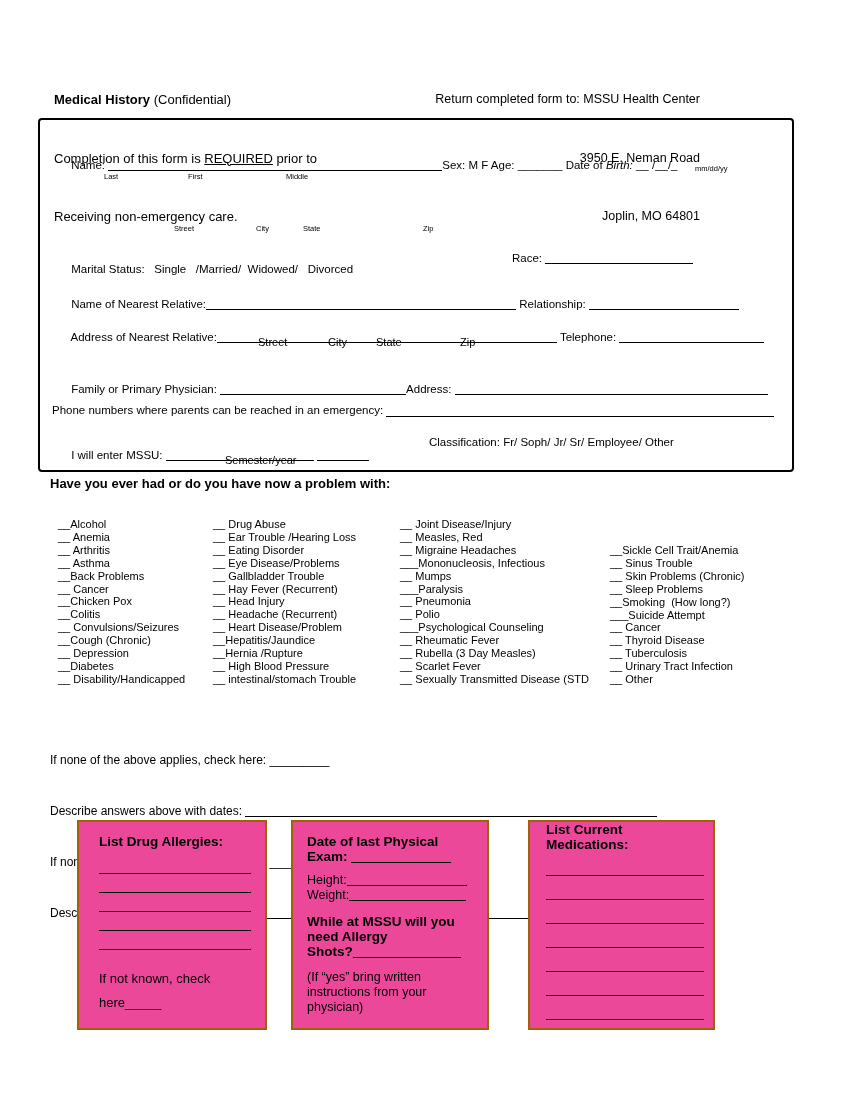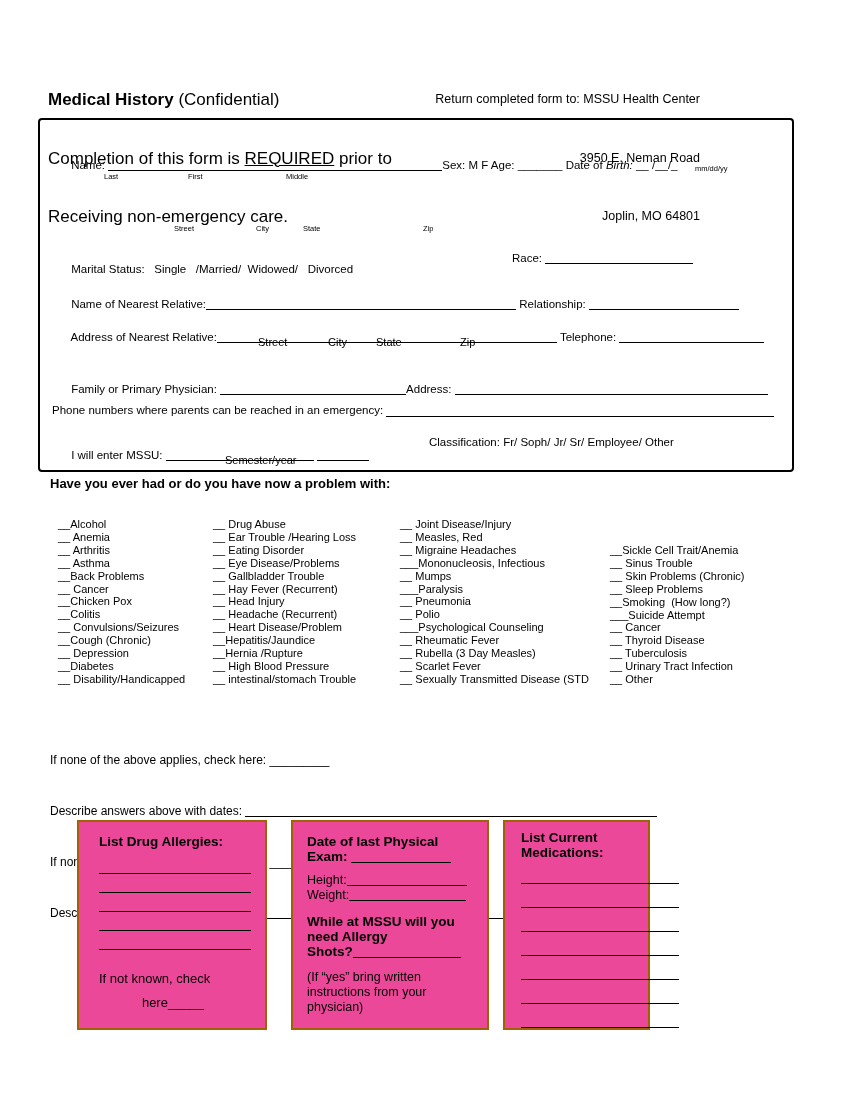--- a/index.html
+++ b/index.html
@@ -5,21 +5,21 @@
   html,body { margin:0; padding:0; background:#fff; }
   .page {
     position:relative; width:850px; height:1100px; background:#ffffff;
     font-family:"Liberation Sans", sans-serif; color:#000; overflow:hidden;
   }
   .b { font-weight:bold; }
   .i { font-style:italic; }
   .u { text-decoration:underline; }
 
   
-  .hdr-left { position:absolute; left:48px; top:51px; font-size:17px; line-height:19.5px; white-space:pre; }
+  .hdr-left { position:absolute; left:54px; top:51px; font-size:13px; line-height:19.5px; white-space:pre; }
   .hdr-right { position:absolute; left:400px; top:51px; width:300px; font-size:12.5px; line-height:19.5px; text-align:right; white-space:pre; }
 
   
   .info-box { position:absolute; left:38px; top:118px; width:752px; height:350px;
               border:2px solid #000; border-radius:4px; }
   .row { position:absolute; left:12px; right:10px; font-size:11.5px; white-space:pre; }
   .bl { display:inline-block; border-bottom:1px solid #000; height:12px; vertical-align:-2px; }
   .sub { position:absolute; font-size:7.5px; white-space:pre; }
   .sub2 { position:absolute; font-size:11px; white-space:pre; }
   .abs { position:absolute; white-space:pre; }
@@ -29,21 +29,21 @@
   .pcol { position:absolute; font-size:11px; line-height:12.9px; white-space:pre; }
   .pcol div { white-space:pre; }
 
   
   .none-section { position:absolute; left:50px; top:718px; font-size:12px; line-height:17px; white-space:pre; }
 
   
   .bbox { position:absolute; top:820px; height:210px; border:2px solid #a16207; background:#ec4899; box-sizing:border-box; }
   .bbox-allergies { left:77px; width:190px; padding:12px 18px 0 20px; }
   .bbox-physical { left:291px; width:198px; padding:12px 14px 0 14px; }
-  .bbox-medications { left:503px; width:147px; padding:8px 14px 0 16px; }
+  .bbox-medications { left:528px; width:187px; padding:0 14px 0 16px; }
   .bbox .title { font-size:13.5px; font-weight:bold; line-height:15px; white-space:pre; }
   .rule-line { border-bottom:1px solid #000; height:18px; width:152px; }
   .rule-line.med { height:23px; width:158px; }
   .note { font-size:12.5px; line-height:15px; white-space:pre; }
   .ph-line { font-size:12.5px; line-height:14.5px; white-space:pre; }
 </style>
 </head>
 <body>
 
 <div class="page">
@@ -121,21 +121,21 @@
 
   <div class="bbox bbox-allergies">
     <div class="title">List Drug Allergies:</div>
     <div style="height:6px;"></div>
     <div class="rule-line"></div>
     <div class="rule-line"></div>
     <div class="rule-line"></div>
     <div class="rule-line"></div>
     <div class="rule-line"></div>
     <div class="note" style="margin-top:17px; line-height:24px; font-size:13px;">If not known, check</div>
-    <div class="note" style="line-height:24px; font-size:13px;text-align:center;">here_____</div>
+    <div class="note" style="line-height:24px; font-size:13px;">here_____</div>
   </div>
 
   <div class="bbox bbox-physical">
     <div class="title">Date of last Physical</div>
     <div class="title"><span>Exam: </span><span class="bl" style="width:100px;"></span></div>
     <div class="ph-line" style="margin-top:9px;"><span>Height:</span><span class="bl" style="width:120px;"></span></div>
     <div class="ph-line"><span>Weight:</span><span class="bl" style="width:117px;"></span></div>
     <div class="title" style="margin-top:12px;">While at MSSU will you</div>
     <div class="title">need Allergy</div>
     <div class="title"><span>Shots?</span><span class="bl" style="width:108px;"></span></div>

